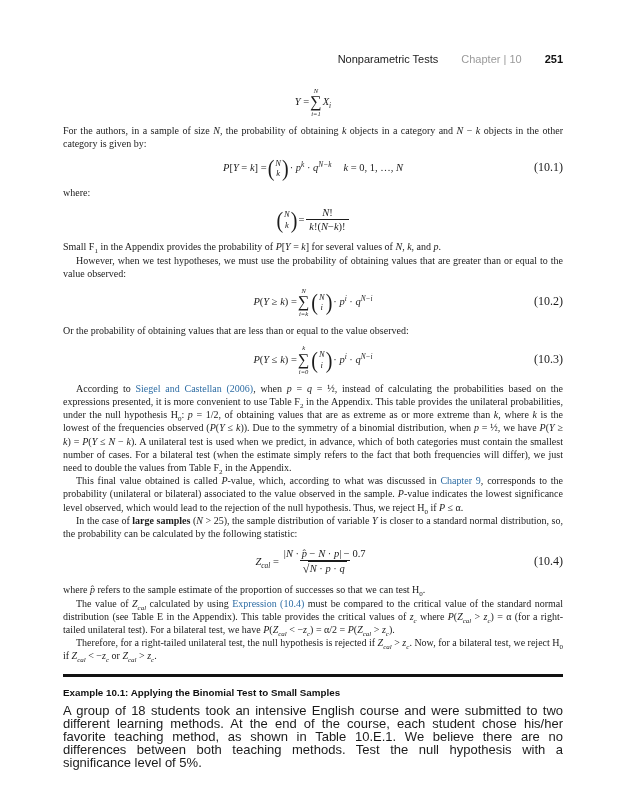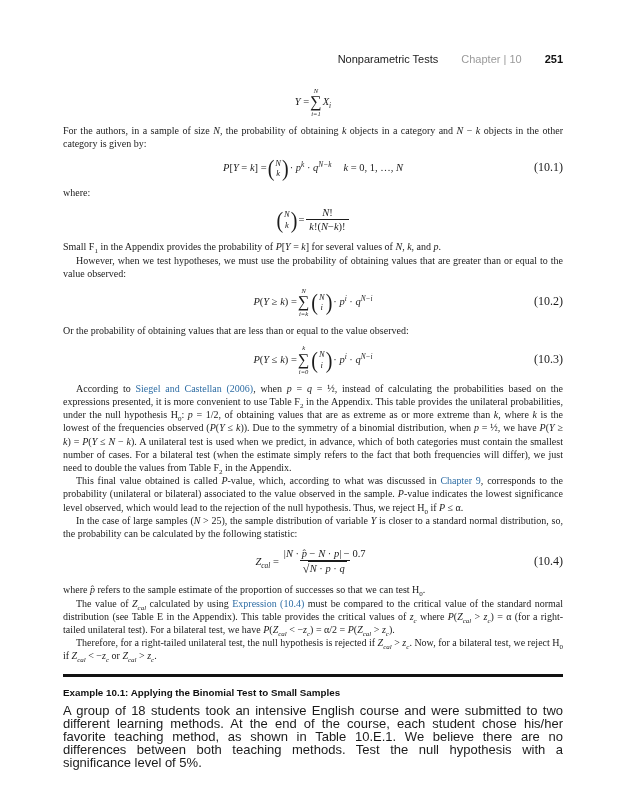--- a/index.html
+++ b/index.html
@@ -22,21 +22,21 @@
   }
   .hdr .gray{color:#9a9a9a;}
   .hdr .pageno{font-weight:bold;color:#111;}
   
   .body-par{
     margin:0;text-align:justify;line-height:13.2px;
   }
   .ind{text-indent:13px;}
   .defs{padding-left:23px;}
   .it{font-style:italic;}
-  .bd{font-weight:normal;}
+  .bd{font-weight:bold;}
   .lnk{color:#2e6da4;}
   sub,sup{font-size:70%;line-height:0;}
   
   .eq-row{
     position:relative;
     display:flex;justify-content:center;align-items:center;
     font-size:10.5px;line-height:1.15;
     margin:7px 0;
   }
   .eq-chunk{white-space:nowrap;}

